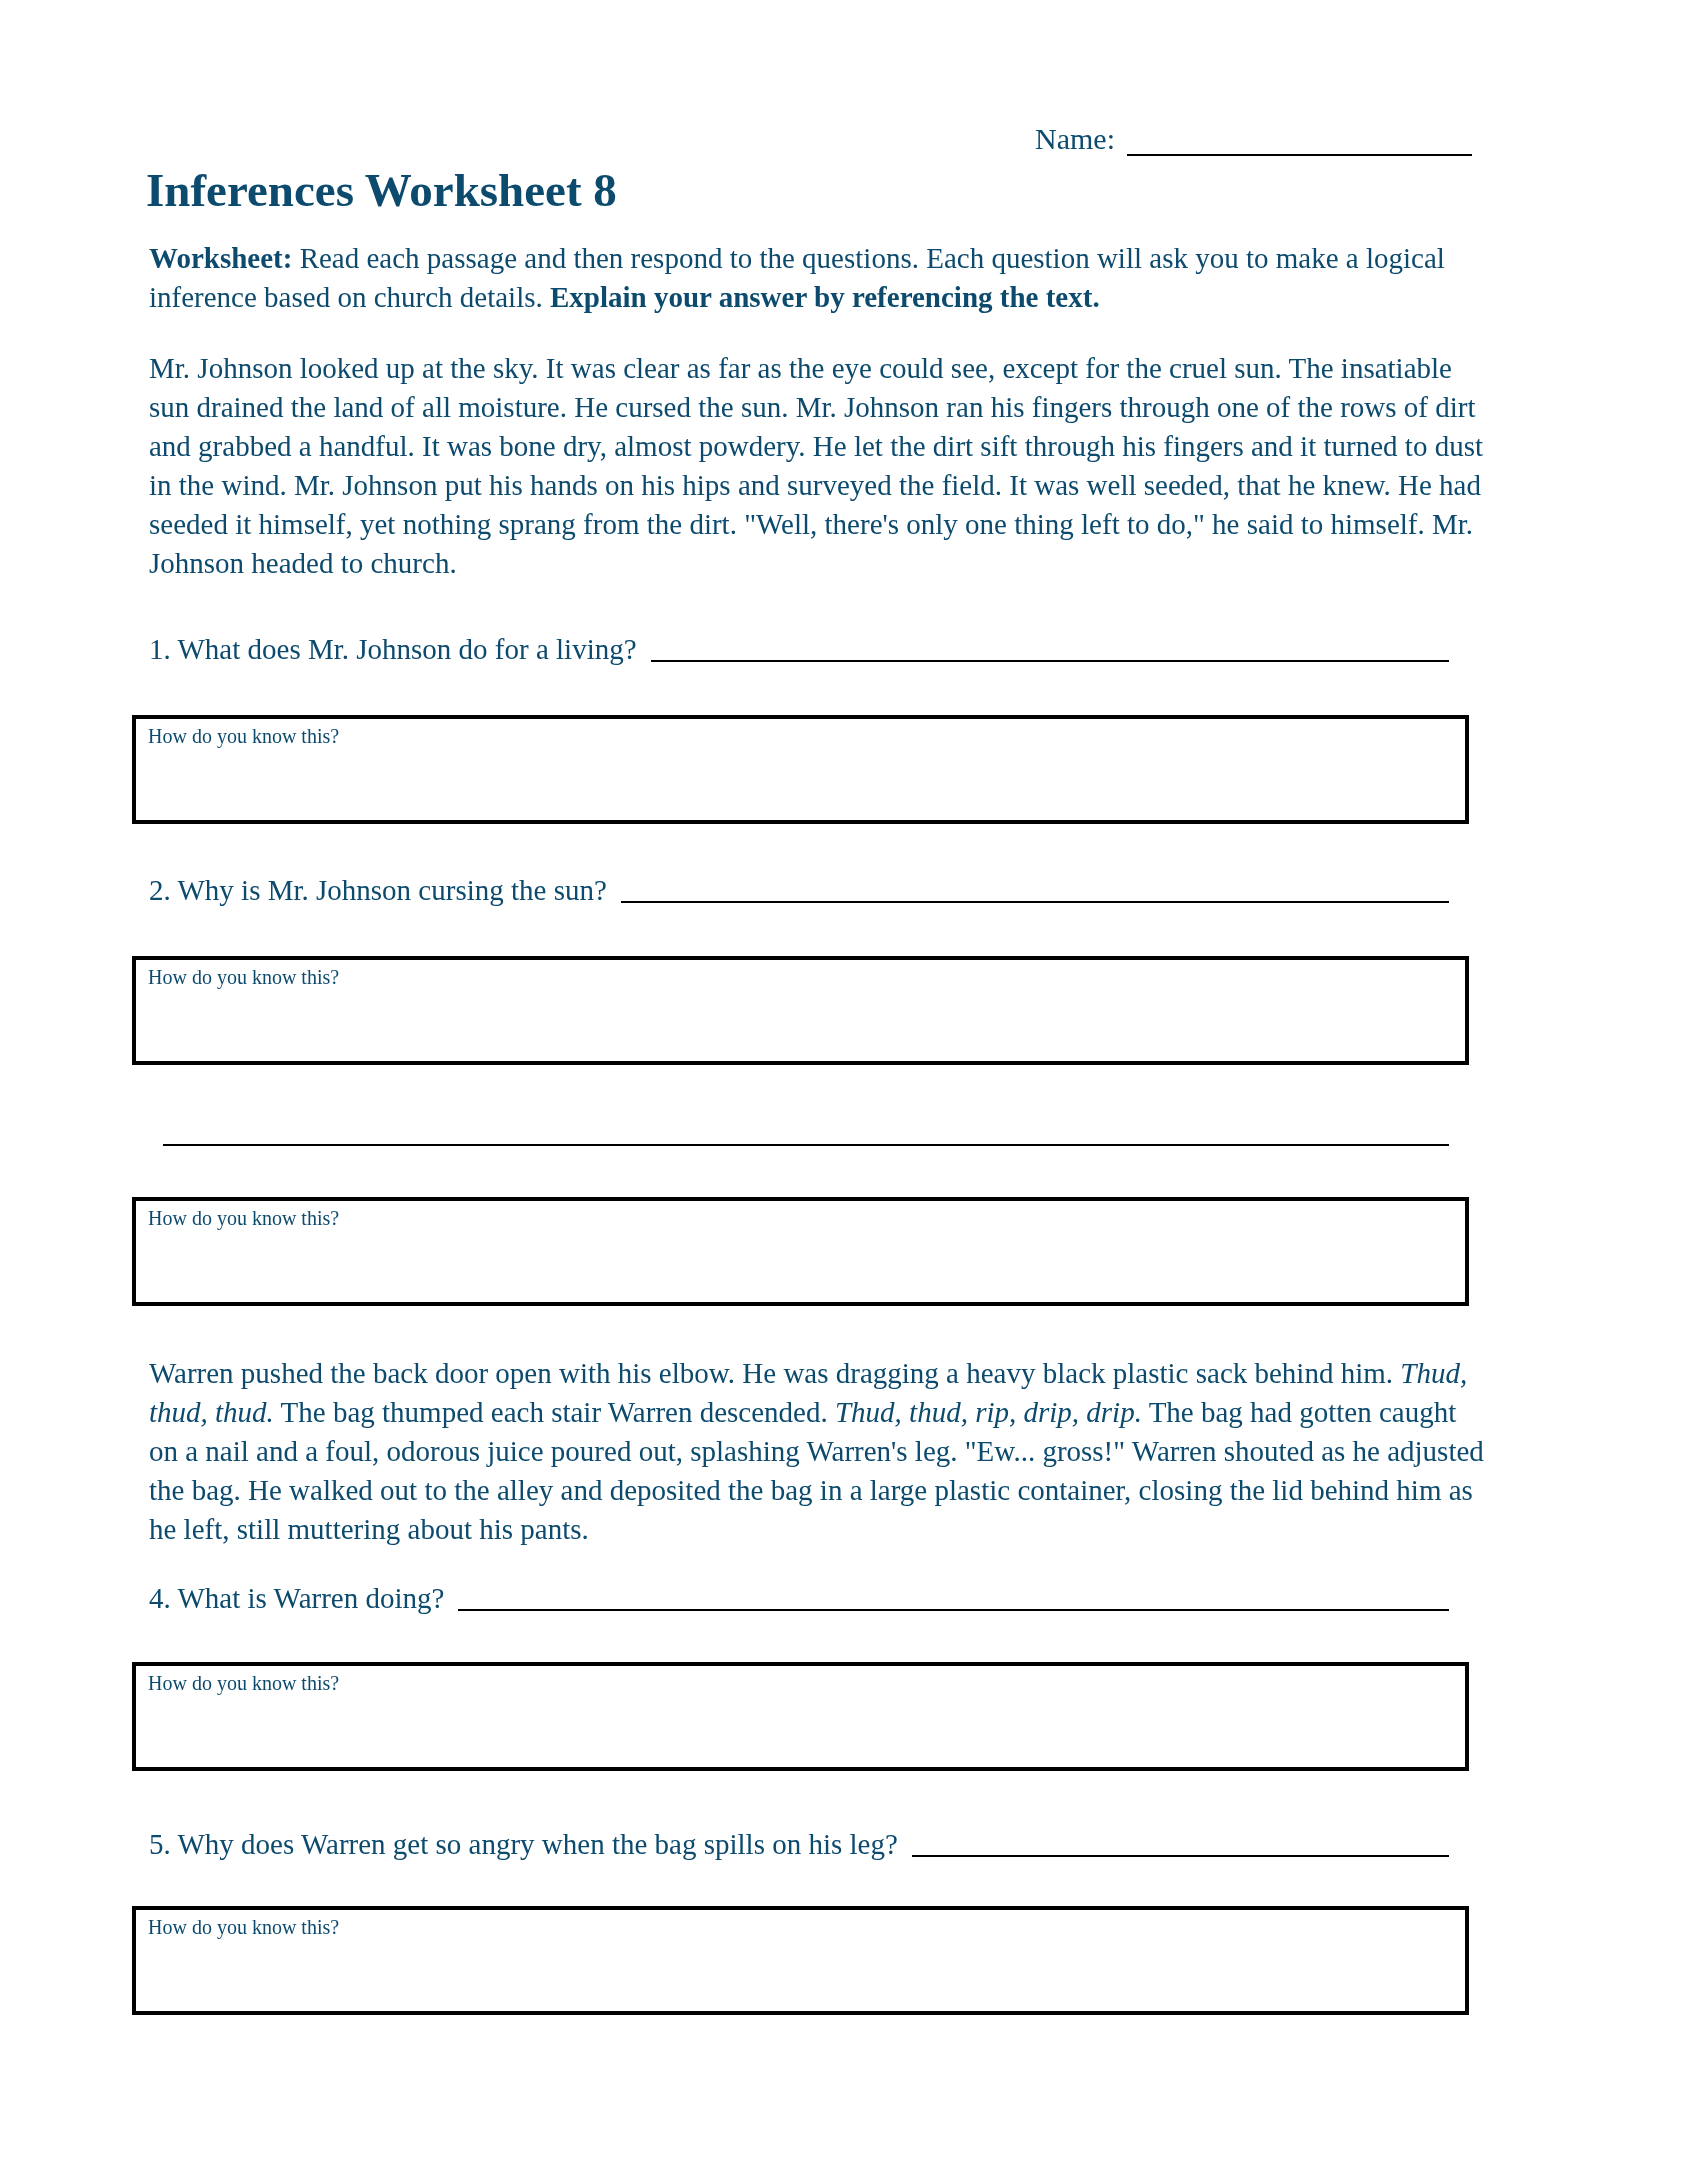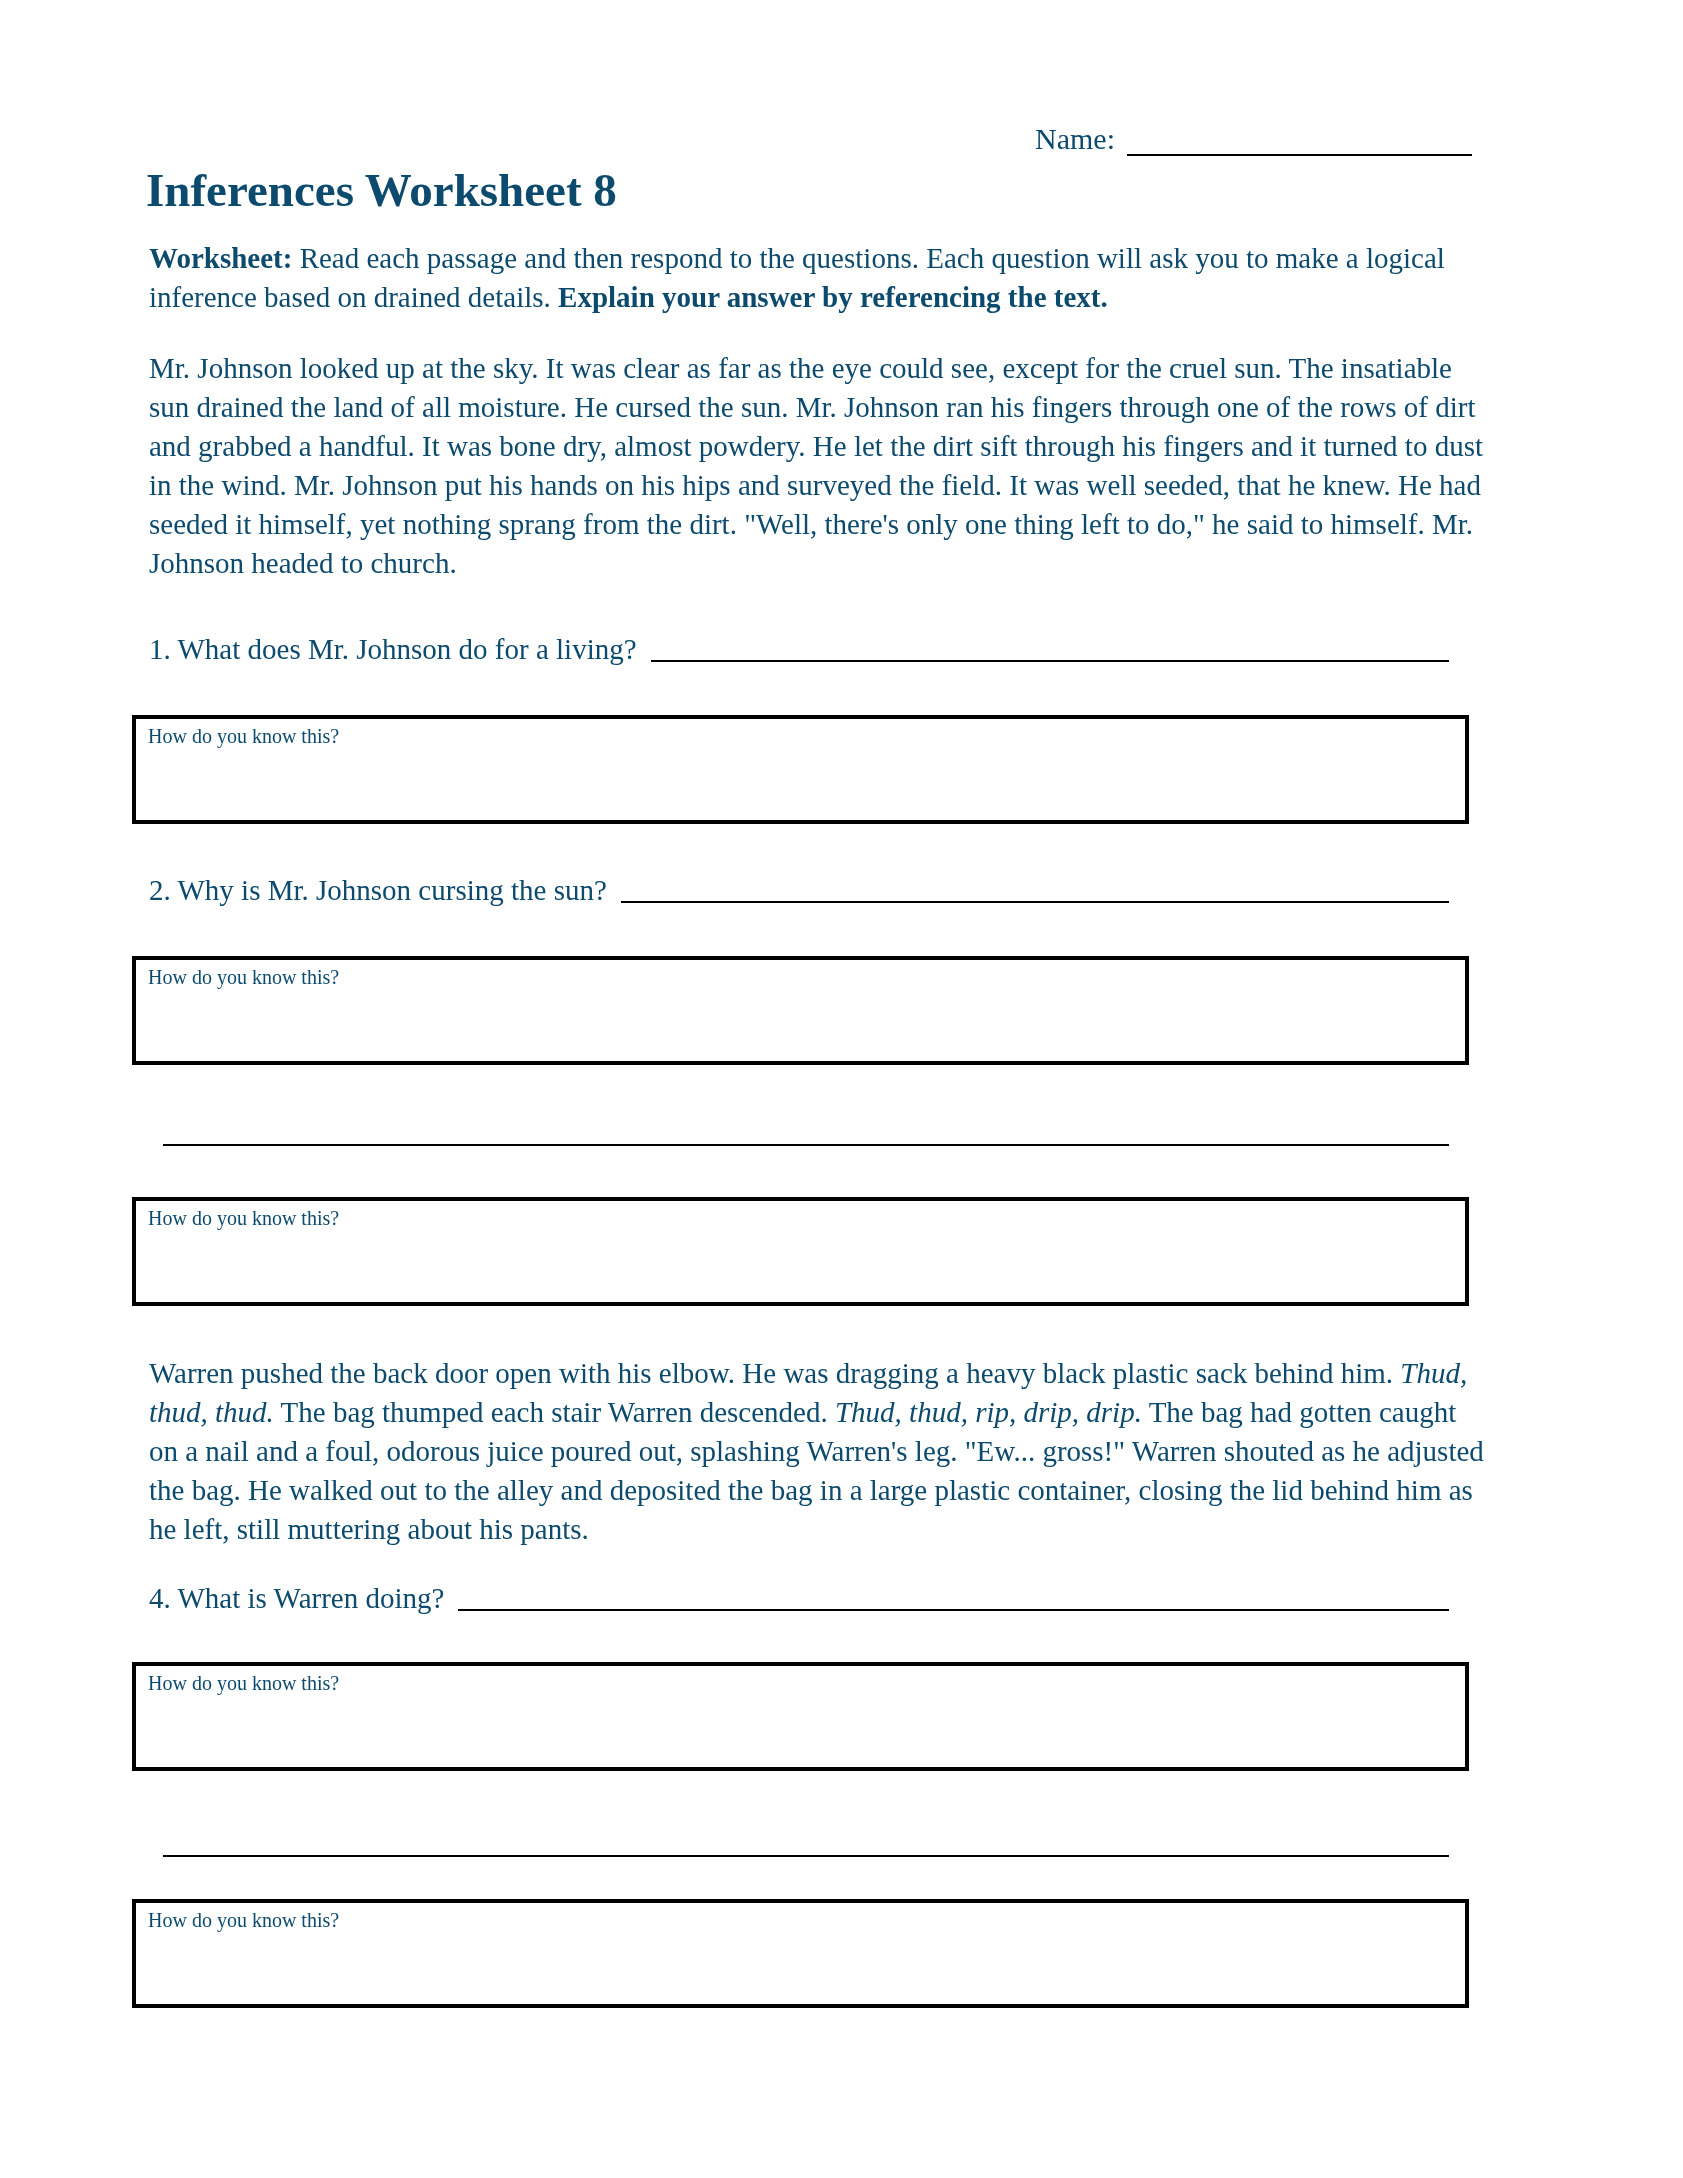--- a/index.html
+++ b/index.html
@@ -104,21 +104,21 @@
 
 <div class="page">
 
   <div class="name-row">
     <span class="name-label">Name:</span>
     <span class="name-line"></span>
   </div>
 
   <h1 class="title">Inferences Worksheet 8</h1>
 
-  <p class="directions"><b>Worksheet:</b><span> Read each passage and then respond to the questions. Each question will ask you to make a logical inference based on drained details. </span><b>Explain your answer by referencing the text.</b></p>
+  <p class="directions"><b>Worksheet:</b><span> Read each passage and then respond to the questions. Each question will ask you to make a logical inference based on church details. </span><b>Explain your answer by referencing the text.</b></p>
 
   <p class="passage passage--1">Mr. Johnson looked up at the sky. It was clear as far as the eye could see, except for the cruel sun. The insatiable sun drained the land of all moisture. He cursed the sun. Mr. Johnson ran his fingers through one of the rows of dirt and grabbed a handful. It was bone dry, almost powdery. He let the dirt sift through his fingers and it turned to dust in the wind. Mr. Johnson put his hands on his hips and surveyed the field. It was well seeded, that he knew. He had seeded it himself, yet nothing sprang from the dirt. "Well, there's only one thing left to do," he said to himself. Mr. Johnson headed to church.</p>
 
   <div class="q-row q-row--1">
     <span class="q-text">1. What does Mr. Johnson do for a living?</span>
     <span class="q-line"></span>
   </div>
   <div class="answer-box answer-box--1">
     <span class="box-label">How do you know this?</span>
   </div>
@@ -142,20 +142,21 @@
 
   <div class="q-row q-row--4">
     <span class="q-text">4. What is Warren doing?</span>
     <span class="q-line"></span>
   </div>
   <div class="answer-box answer-box--4">
     <span class="box-label">How do you know this?</span>
   </div>
 
   <div class="q-row q-row--5">
+    <span class="q-text">5. Why does Warren get so angry when the bag spills on his leg?</span>
     <span class="q-line"></span>
   </div>
   <div class="answer-box answer-box--5">
     <span class="box-label">How do you know this?</span>
   </div>
 
 </div>
 
 
 </body></html>

